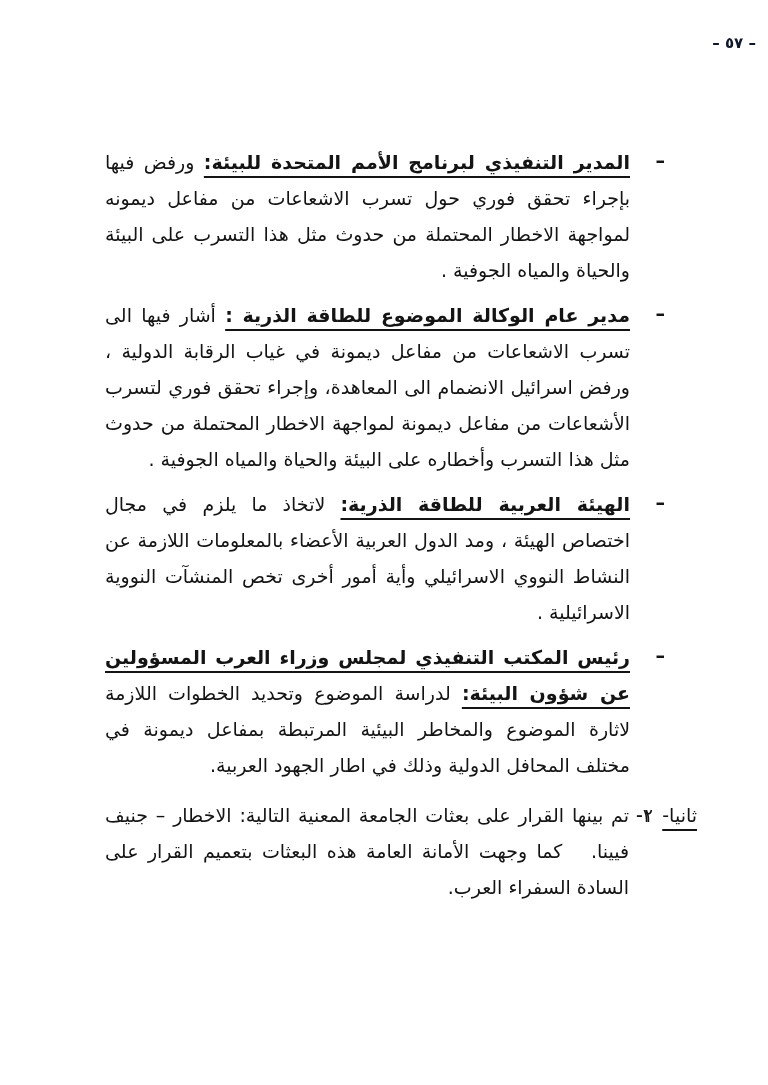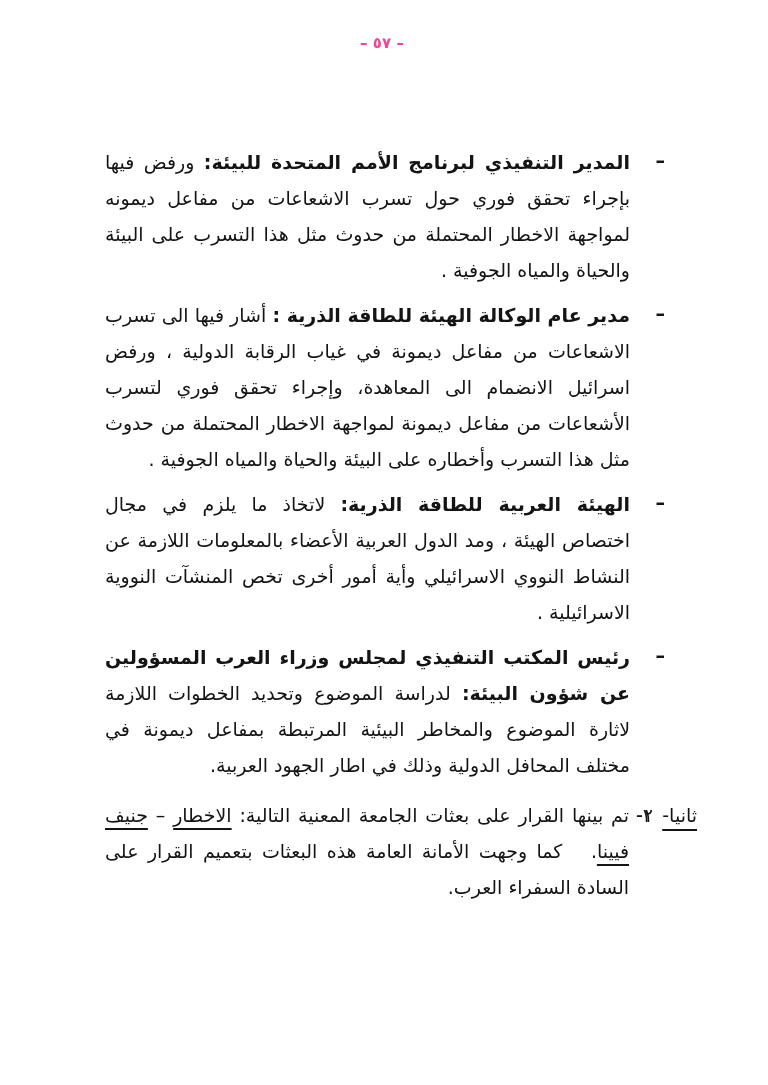--- a/index.html
+++ b/index.html
@@ -7,26 +7,26 @@
     position:relative;
     width:768px; height:1085px;
     background:#ffffff;
     overflow:hidden;
     direction:rtl;
     font-family:"DejaVu Sans", sans-serif;
     color:#141414;
   }
   .pageno {
     position:absolute;
-    top:34px; left:0; right:4px;
-    text-align:center;
+    top:34px; left:0; right:12px;
+    text-align:right;
     font-size:15px;
     font-weight:bold;
     letter-spacing:3px;
-    color:#ec4899;
+    color:#0f172a;
   }
   .content {
     position:absolute;
     top:144px;
     right:103px;
     width:560px;
     font-size:19px;
     line-height:36px;
   }
   .bullet-para {
@@ -35,20 +35,21 @@
     margin-bottom:9px;
     text-align:justify;
   }
   .dash {
     position:absolute;
     right:0; top:-2px;
     font-weight:bold;
   }
   .head {
     font-weight:bold;
+    text-decoration:underline;
     text-underline-offset:7px;
     text-decoration-thickness:1.5px;
   }
   .sec {
     position:relative;
     margin-right:-32px;
     margin-top:14px;
   }
   .sec-label {
     position:absolute;
@@ -63,21 +64,20 @@
     position:relative;
     padding-right:24px;
     margin-bottom:11px;
     text-align:justify;
   }
   .num {
     position:absolute;
     right:0; top:0;
   }
   .u {
-    text-decoration:underline;
     text-underline-offset:6px;
     text-decoration-thickness:1.5px;
   }
 </style>
 </head>
 <body>
 
 <div class="page">
 
   <div class="pageno">– ٥٧ –</div>
@@ -85,21 +85,21 @@
   <div class="content">
 
     <div class="bullet-para">
       <span class="dash">–</span>
       <span class="head">المدير التنفيذي لبرنامج الأمم المتحدة للبيئة:</span>
       <span>ورفض فيها بإجراء تحقق فوري حول تسرب الاشعاعات من مفاعل ديمونه لمواجهة الاخطار المحتملة من حدوث مثل هذا التسرب على البيئة والحياة والمياه الجوفية .</span>
     </div>
 
     <div class="bullet-para">
       <span class="dash">–</span>
-      <span class="head">مدير عام الوكالة الهيئة للطاقة الذرية :</span>
+      <span class="head">مدير عام الوكالة الموضوع للطاقة الذرية :</span>
       <span>أشار فيها الى تسرب الاشعاعات من مفاعل ديمونة في غياب الرقابة الدولية ، ورفض اسرائيل الانضمام الى المعاهدة، وإجراء تحقق فوري لتسرب الأشعاعات من مفاعل ديمونة لمواجهة الاخطار المحتملة من حدوث مثل هذا التسرب وأخطاره على البيئة والحياة والمياه الجوفية .</span>
     </div>
 
     <div class="bullet-para">
       <span class="dash">–</span>
       <span class="head">الهيئة العربية للطاقة الذرية:</span>
       <span>لاتخاذ ما يلزم في مجال اختصاص الهيئة ، ومد الدول العربية الأعضاء بالمعلومات اللازمة عن النشاط النووي الاسرائيلي وأية أمور أخرى تخص المنشآت النووية الاسرائيلية .</span>
     </div>
 
     <div class="bullet-para">

